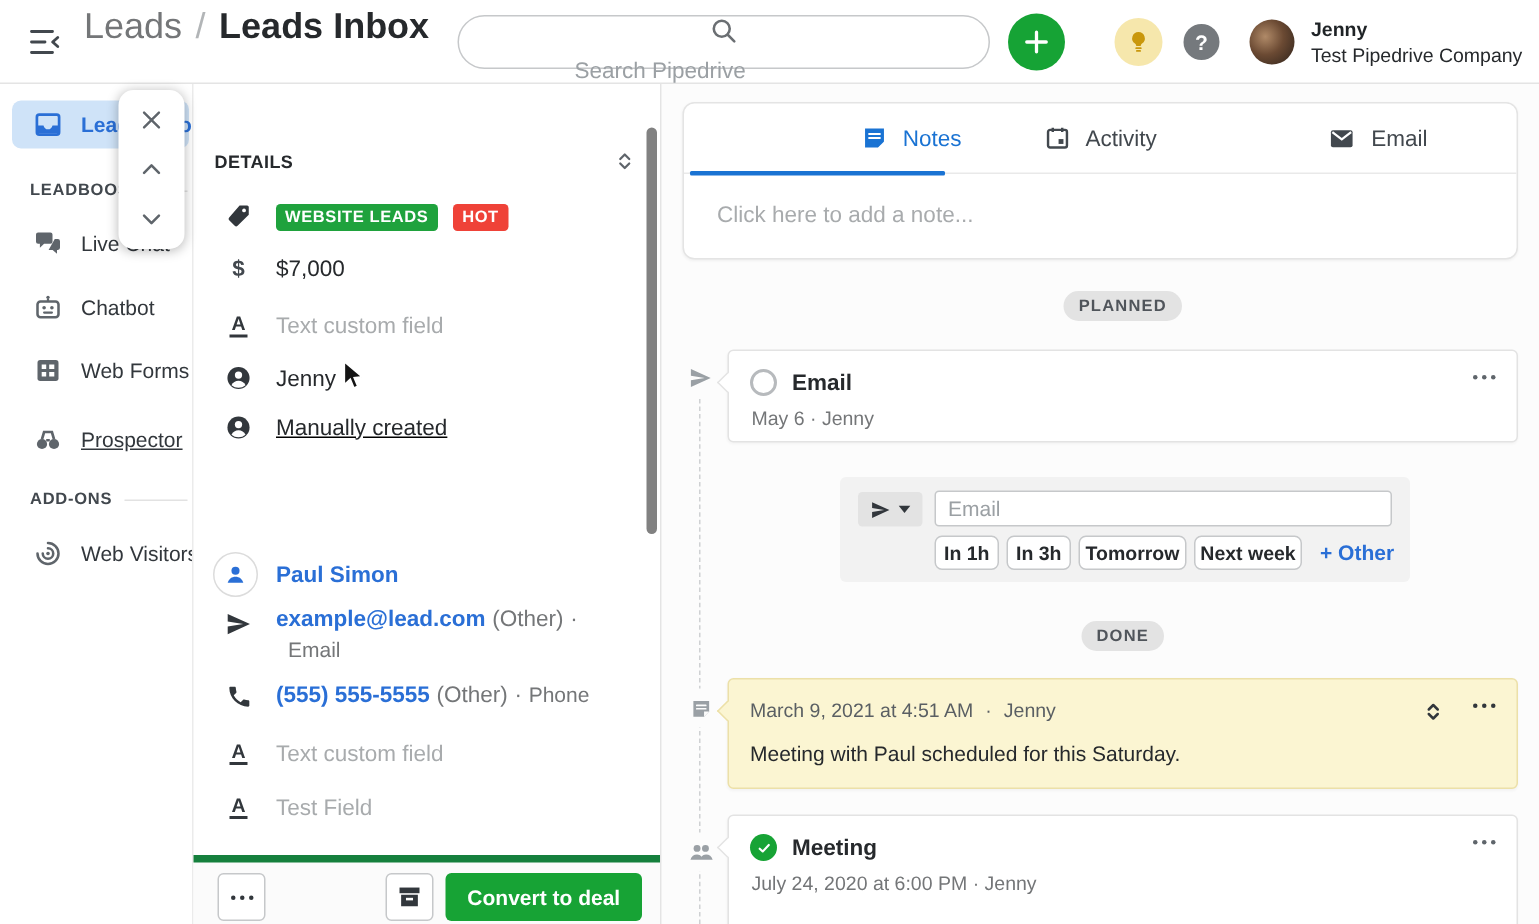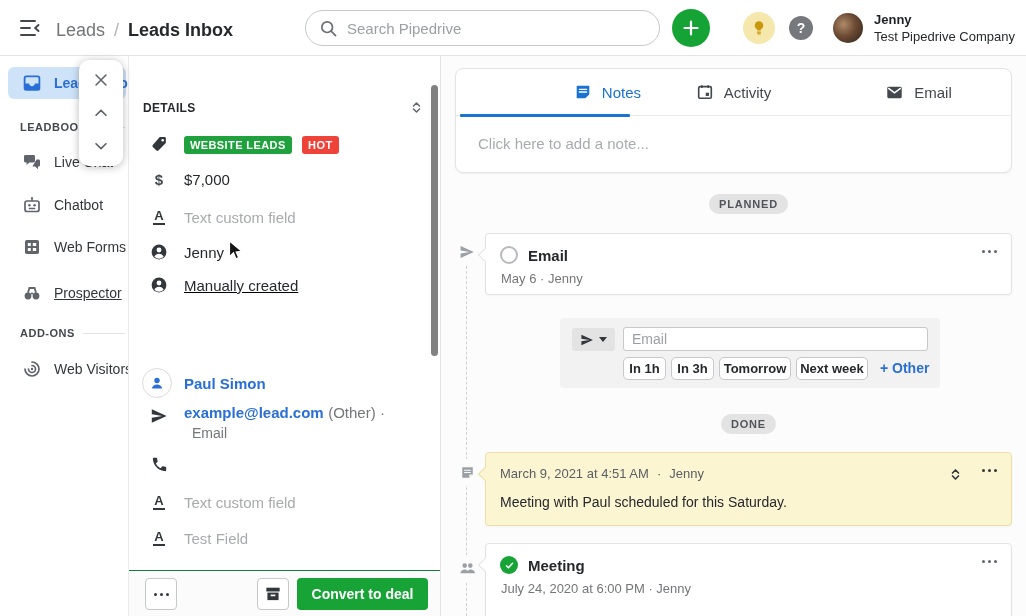--- a/index.html
+++ b/index.html
@@ -5,23 +5,23 @@
   * { margin:0; padding:0; box-sizing:border-box; }
   html,body { background:#e9e9e9; }
   body { font-family:"Liberation Sans", sans-serif; }
   #root { position:relative; width:1026px; height:616px; overflow:hidden; background:#fff; }
   svg { display:block; }
   .ico { display:inline-flex; align-items:center; justify-content:center; flex:0 0 auto; }
 
   
   #topbar { position:absolute; left:0; top:0; width:1026px; height:56px; background:#fff; border-bottom:1px solid #e4e4e4; z-index:40; }
   #collapse-btn { position:absolute; left:18px; top:17px; width:24px; height:22px; color:#42484e; cursor:pointer; }
-  #breadcrumb { position:absolute; left:56px; top:20px; font-size:18px; color:#747678; display:flex; gap:9px; align-items:baseline; }
+  #breadcrumb { position:absolute; left:56px; top:4px; font-size:24px; color:#747678; display:flex; gap:9px; align-items:baseline; }
   #breadcrumb .bc-current { color:#26292c; font-weight:bold; }
-  #searchbar { position:absolute; left:305px; top:10px; width:355px; height:36px; border:1px solid #c6c8ca; border-radius:18px; display:flex; align-items:center; padding:0 13px; gap:9px; background:#fff; color:#6b6f73; }
+  #searchbar { position:absolute; left:305px; top:10px; width:355px; height:36px; border:1px solid #c6c8ca; border-radius:18px; display:flex; align-items:center; padding:0 13px; gap:9px; background:#fff; color:#6b6f73;flex-direction:column; }
   #searchbar input { border:none; outline:none; flex:1; font-size:15px; color:#26292c; font-family:inherit; background:transparent; }
   ::placeholder { color:#9ba0a4; opacity:1; }
   #add-btn { position:absolute; left:672px; top:9px; width:38px; height:38px; border-radius:50%; background:#16a335; display:flex; align-items:center; justify-content:center; border:none; cursor:pointer; }
   #bulb-btn { position:absolute; left:743px; top:12px; width:32px; height:32px; border-radius:50%; background:#f6e7ac; display:flex; align-items:center; justify-content:center; }
   #help-btn { position:absolute; left:789px; top:16px; width:24px; height:24px; border-radius:50%; background:#75797d; color:#fff; font-size:14px; font-weight:bold; display:flex; align-items:center; justify-content:center; }
   #avatar { position:absolute; left:833px; top:13px; width:30px; height:30px; border-radius:50%; background:radial-gradient(circle at 35% 38%, #b08a68 0%, #6b4a33 45%, #2c211a 100%); }
   #user-name { position:absolute; left:874px; top:12px; font-size:13px; font-weight:bold; color:#1f2326; }
   #user-company { position:absolute; left:874px; top:29px; font-size:13px; color:#26292c; }
 
   
@@ -49,21 +49,21 @@
   .flink { font-size:15px; color:#2a6fd6; font-weight:bold; text-decoration:none; }
   .fgray { font-size:15px; color:#747678; }
   .badge { font-size:11px; font-weight:bold; color:#fff; padding:3px 6px; border-radius:3px; letter-spacing:.4px; }
   .badge.green { background:#1fa23d; }
   .badge.red { background:#ef4238; margin-left:6px; }
   .glyphA { font-size:13px; font-weight:bold; line-height:1; border-bottom:2px solid currentColor; padding:0 1px 1px; }
   .glyphS { font-size:15px; font-weight:bold; color:#42484e; }
   #p-avatar { width:30px; height:30px; border-radius:50%; border:1px solid #dcdcdc; background:#fff; display:flex; align-items:center; justify-content:center; }
   .sub-line { font-size:14px; color:#747678; margin-top:3px; padding-left:8px; }
   #scroll-thumb { position:absolute; left:302px; top:29px; width:7px; height:271px; background:#818181; border-radius:4px; cursor:grab; }
-  #panel-footer { position:absolute; left:0; bottom:0; width:100%; height:46px; background:#fbfbfb; border-top:1px solid #15803d; }
+  #panel-footer { position:absolute; left:0; bottom:0; width:100%; height:46px; background:#fbfbfb; border-top:5px solid #15803d; }
   .sq-btn { position:absolute; top:7px; width:32px; height:32px; background:#fff; border:1px solid #c6c8ca; border-radius:4px; display:flex; align-items:center; justify-content:center; color:#32373c; cursor:pointer; }
   #convert-btn { position:absolute; left:168px; top:7px; width:131px; height:32px; background:#17a335; border:none; border-radius:4px; color:#fff; font-size:14px; font-weight:bold; font-family:inherit; cursor:pointer; }
   .dots { display:inline-flex; gap:3px; align-items:center; }
   .dots i { width:3px; height:3px; border-radius:50%; background:#5f656b; }
 
   
   #right-panel { position:absolute; left:441px; top:56px; width:585px; height:560px; background:#fcfcfc; overflow:hidden; }
   #notes-card { position:absolute; left:14px; top:12px; width:557px; height:105px; background:#fff; border:1px solid #e4e4e4; border-radius:8px; box-shadow:0 1px 2px rgba(0,0,0,.05); }
   #tabs { height:47px; display:flex; border-bottom:1px solid #e9e9e9; position:relative; }
   .tab { flex:1; display:flex; align-items:center; justify-content:center; gap:10px; font-size:15px; color:#42484e; cursor:pointer; }
@@ -329,20 +329,26 @@
         <div class="sub-line">Email</div>
       </span>
     </div>
 
     <div class="frow" style="top:396px;">
       <span class="ficon">
         <svg width="17" height="17" viewBox="0 0 20 20">
             <path d="M5.7 8.9c1.3 2.5 3 4.2 5.4 5.4l1.8-1.8c.3-.3.6-.4 1-.3 1 .3 2 .5 3.1.5.5 0 .9.4.9.9v3.3c0 .5-.4.9-.9.9C8.9 17.8 2.2 11.1 2.2 3c0-.5.4-.9.9-.9h3.3c.5 0 .9.4.9.9 0 1.1.2 2.1.5 3.1.1.4 0 .7-.3 1z" fill="currentColor"></path>
           </svg>
       </span>
+      <span>
+        <span class="flink">(555) 555-5555</span>
+        <span class="fgray">(Other)</span>
+        <span class="fgray">·</span>
+        <span class="fgray" style="font-size:14px;">Phone</span>
+      </span>
     </div>
 
     <div class="frow" style="top:434px;">
       <span class="ficon">
           <span class="glyphA">A</span>
         </span>
       <span class="fplaceholder">Text custom field</span>
     </div>
 
     <div class="frow" style="top:470px;">

